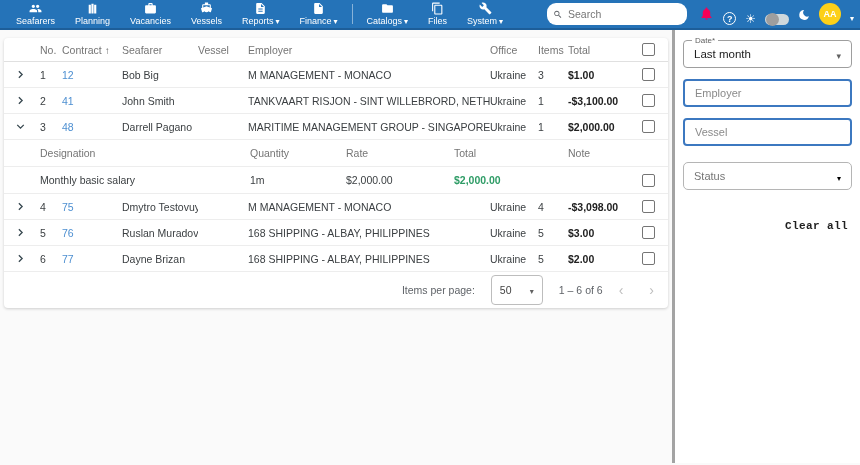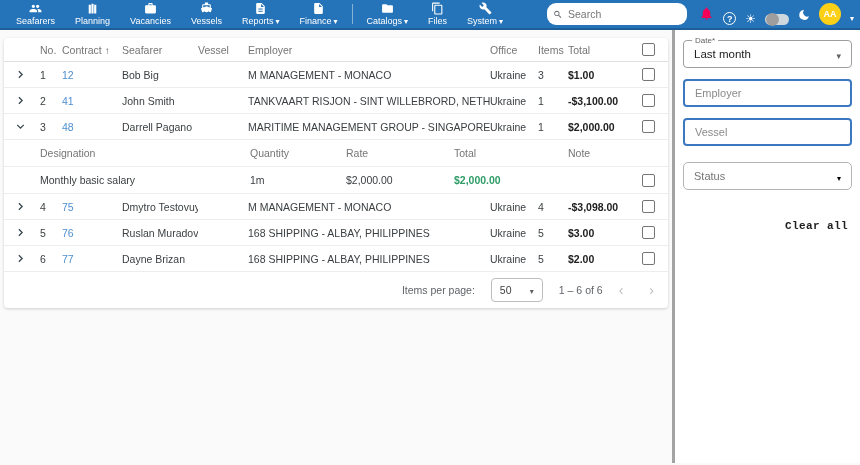--- a/index.html
+++ b/index.html
@@ -52,21 +52,21 @@
   .sort::after { content:"↑"; color:#616161; margin-left:3px; font-size:10px; }
 
   
   .subhead, .subrow { display:grid; grid-template-columns:36px 210px 96px 108px 114px 1fr 36px; align-items:center; border-bottom:1px solid #ededed; font-size:10.5px; }
   .subhead { height:27px; color:#757575; }
   .subrow { height:27px; color:#3c4043; }
   .sub-total { color:#2e9c66; font-weight:bold; }
 
   
   .pagination { height:36px; display:flex; align-items:center; justify-content:flex-end; gap:16px; padding:0 14px; color:#5f6368; font-size:10.5px; }
-  .pp-select { width:52px; height:24px; border:1px solid #bdbdbd; border-radius:4px; display:flex; align-items:center; justify-content:space-between; padding:8px 8px; color:#424242; cursor:pointer; }
+  .pp-select { width:52px; height:24px; border:1px solid #bdbdbd; border-radius:4px; display:flex; align-items:center; justify-content:space-between; padding:14px 8px; color:#424242; cursor:pointer; }
   .pp-select .caret::after { color:#616161; }
   .page-nav { display:flex; gap:26px; color:#bdbdbd; font-size:14px; }
   .chev-left::after { content:"‹"; }
   .chev-right::after { content:"›"; }
 
   
   .field { position:relative; border-radius:4px; height:28px; display:flex; align-items:center; padding:0 10px; margin-bottom:11px; background:#fff; }
   .field-label { position:absolute; top:-5px; left:8px; background:#fff; padding:0 3px; font-size:8px; color:#616161; }
   .select-field { border:1px solid #9e9e9e; justify-content:space-between; cursor:pointer; }
   .select-field .value { font-size:11.5px; color:#212121; }

